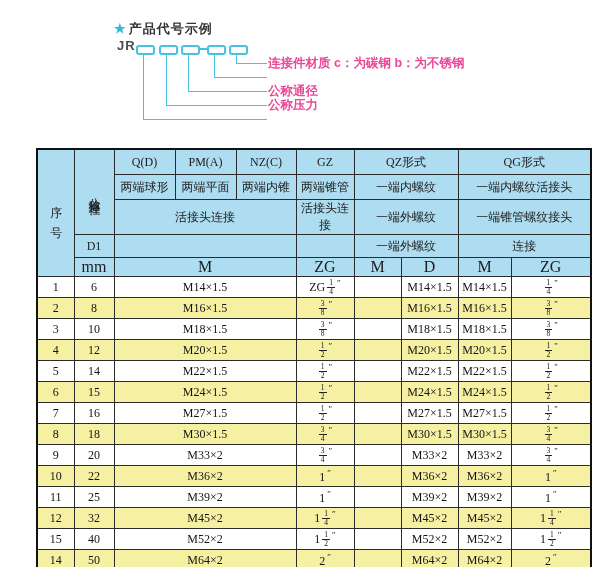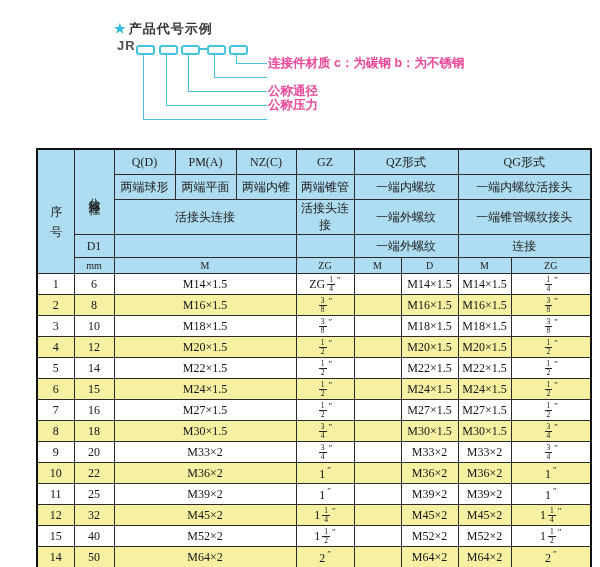--- a/index.html
+++ b/index.html
@@ -26,21 +26,21 @@
   table.spec{position:absolute;left:36px;top:148px;width:554px;border-collapse:collapse;
              table-layout:fixed;font-family:"Liberation Serif",serif;}
   table.spec{border:2px solid #111;}
   table.spec th, table.spec td{border:1px solid #2b2b2b;padding:0;text-align:center;
              vertical-align:middle;overflow:hidden;}
   thead th{background:#aedcf0;font-weight:normal;font-size:12px;color:#1c1c1c;}
   thead tr.r1 th{height:24px;font-size:12px;}
   thead tr.r2 th{height:24px;}
   thead tr.r3 th{height:24px;}
   thead tr.r4 th{height:22px;}
-  thead tr.r5 th{height:15px;font-size:10px;}
+  thead tr.r5 th{height:15px;font-size:16px;}
   th.corner{background:#aedcf0;}
   .v-text{writing-mode:vertical-rl;text-orientation:upright;display:inline-block;
           font-size:12px;color:#1c1c1c;}
   .v-seq{letter-spacing:22px;padding-top:14px;}
   .v-dn{letter-spacing:2px;}
   tbody td{height:20px;font-size:12px;color:#141414;background:#ffffff;}
   tbody tr:nth-child(even) td{background:#f5f0a2;}
 
   
   .frac{display:inline-block;text-align:center;font-size:7.5px;line-height:1.1;

